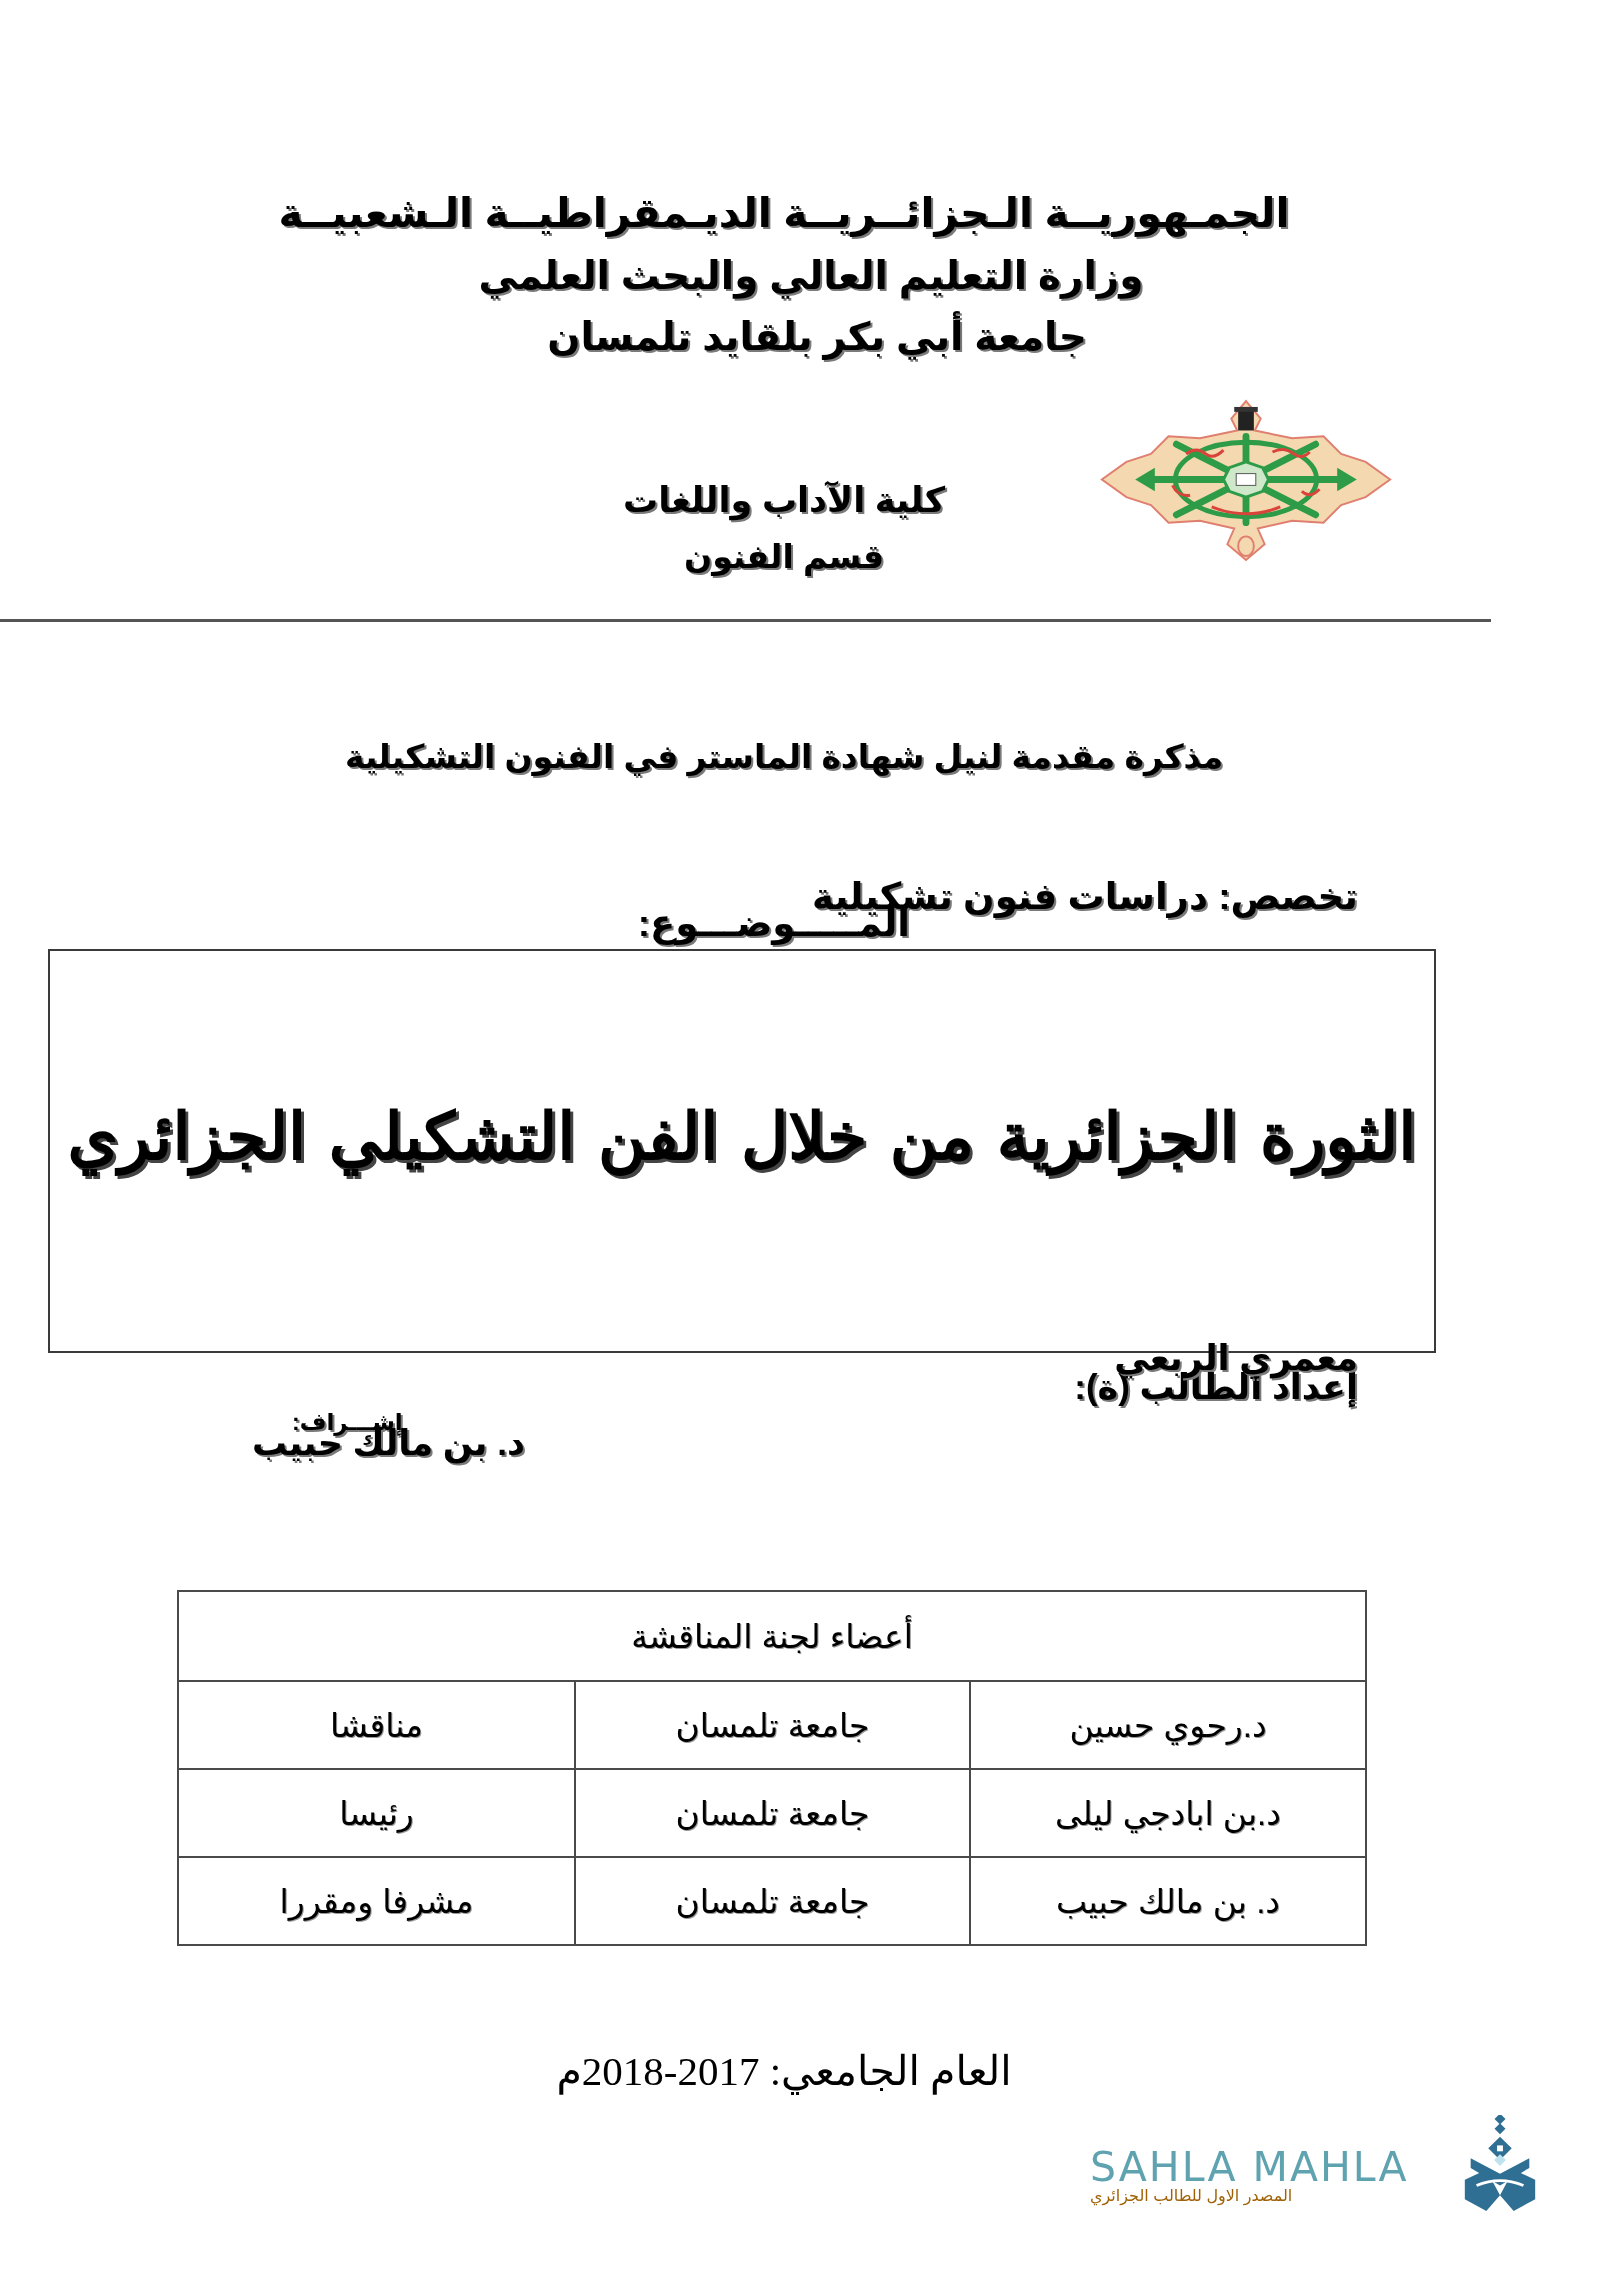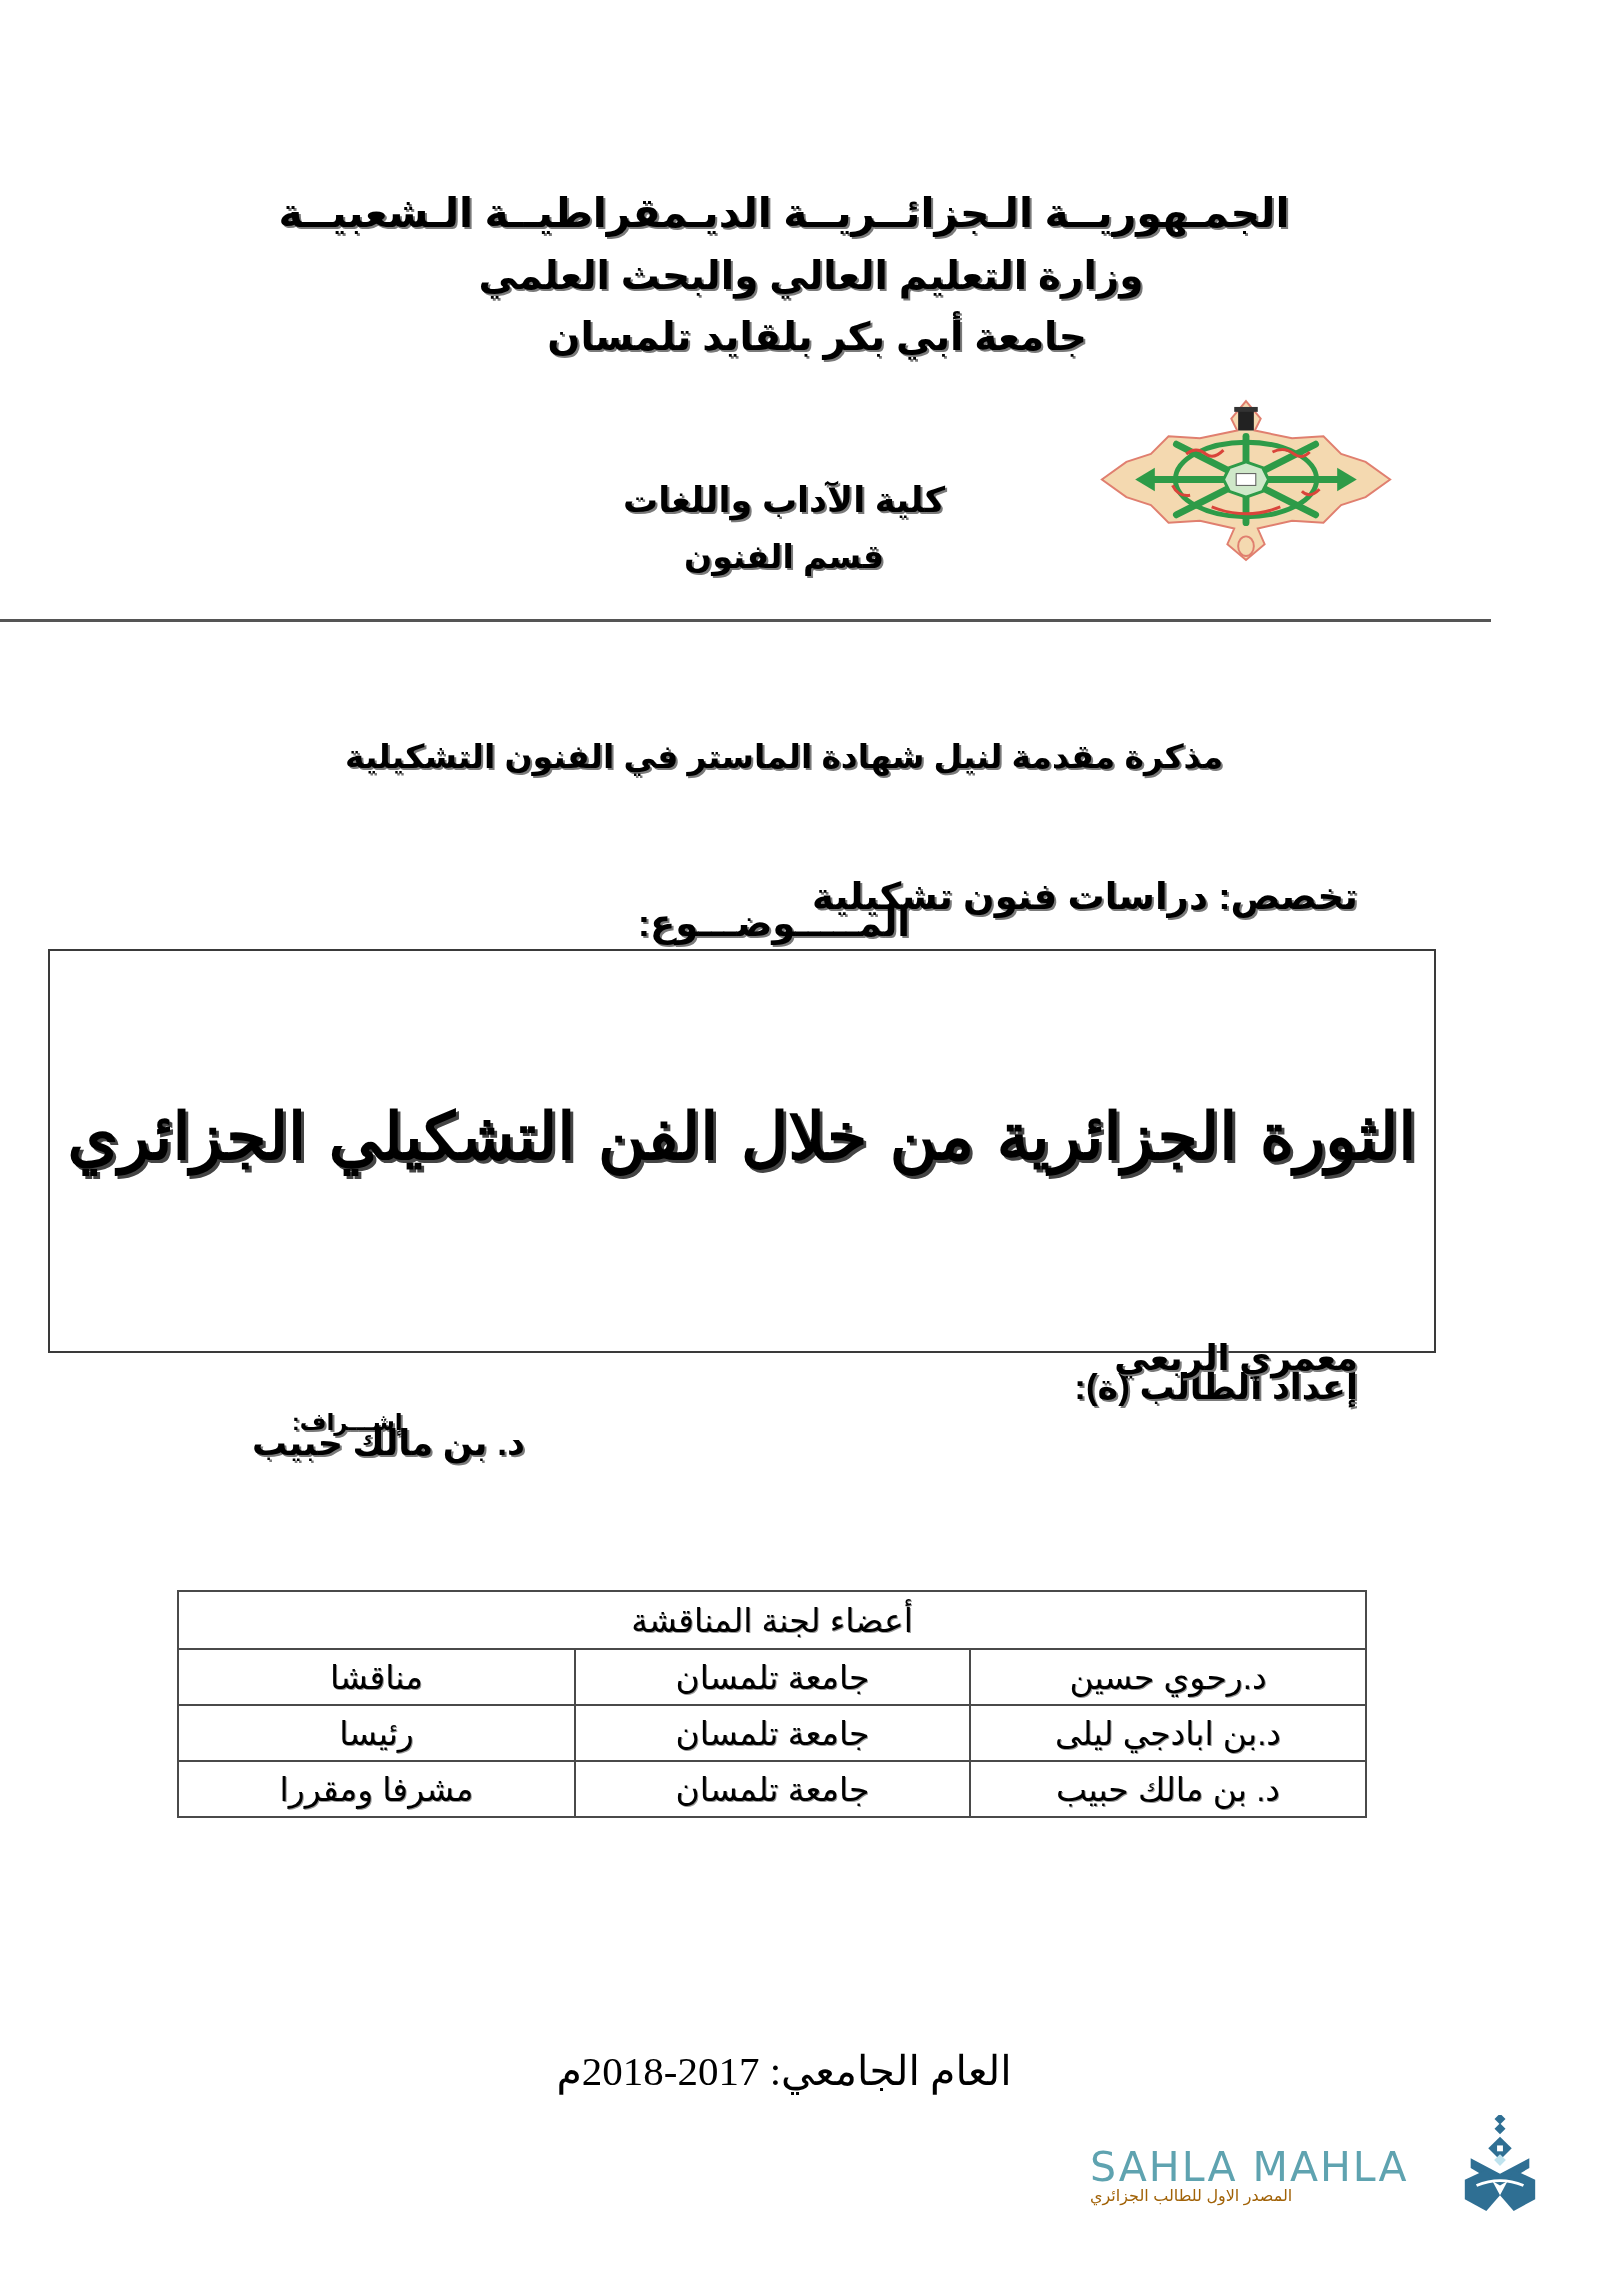--- a/index.html
+++ b/index.html
@@ -75,21 +75,21 @@
       border-collapse: collapse;
       direction: rtl;
       table-layout: fixed;
     }
     #committee td, #committee th {
       border: 2px solid #4a4a4a;
       text-align: center;
       font-size: 33px;
       font-weight: normal;
       height: 54px;
-      padding: 0;
+      padding: 16px;
       text-shadow: 1px 1px 0 #999;
     }
     #committee th { height: 56px; }
     #committee col.c1 { width: 396px; }
     #committee col.c2 { width: 395px; }
     #committee col.c3 { width: 397px; }
 
     
     #year {
       left: 0; width: 1568px; top: 2047px;

